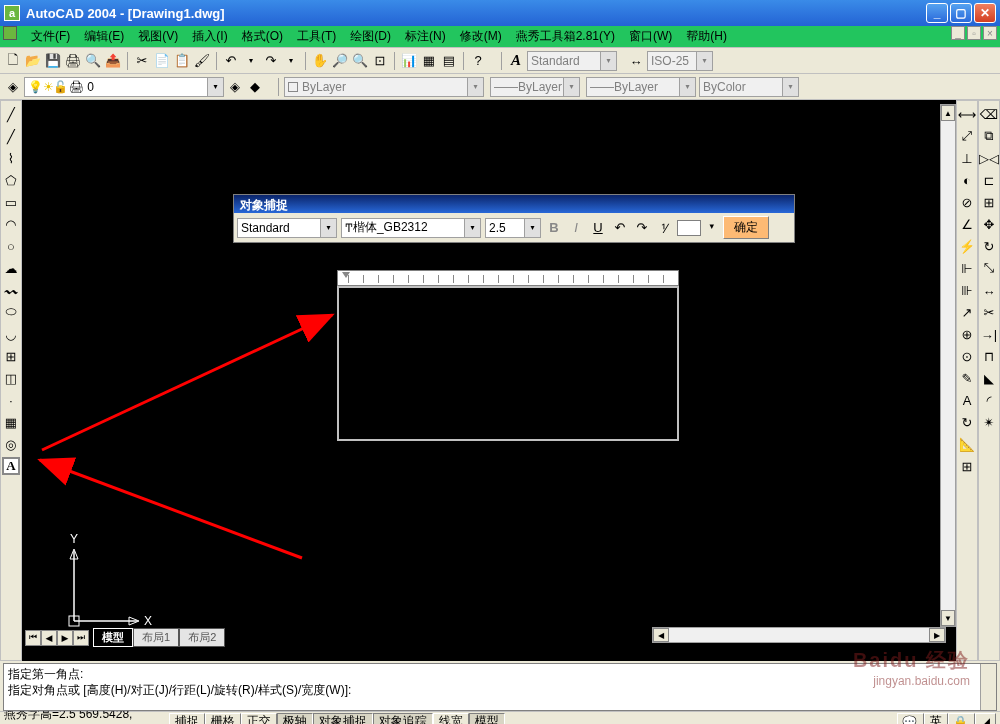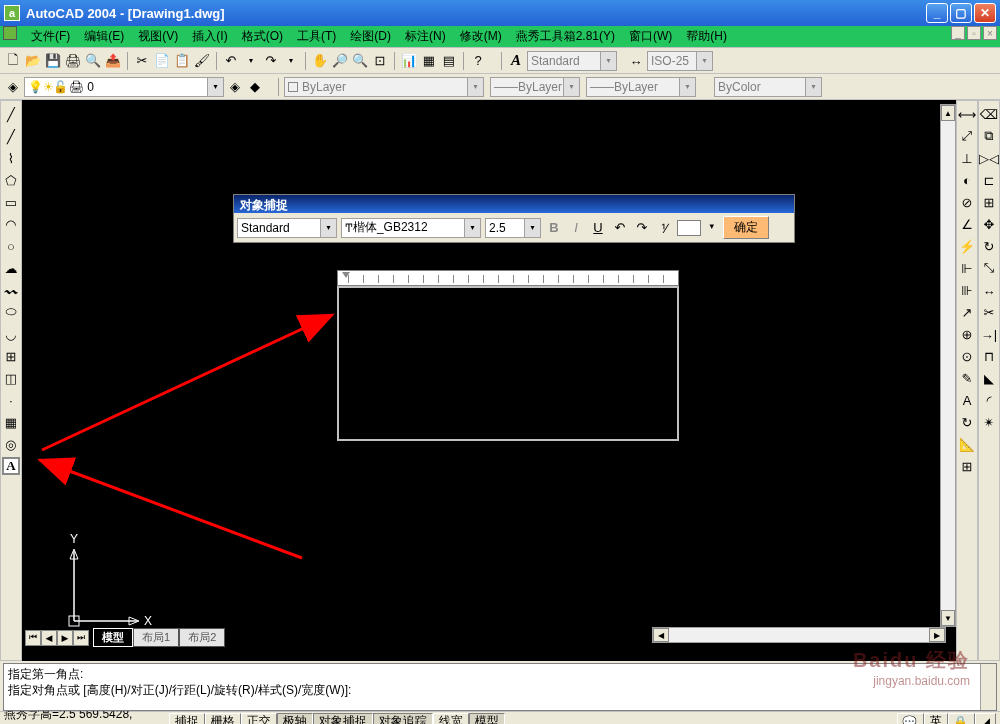--- a/index.html
+++ b/index.html
@@ -151,21 +151,21 @@
   <div class="combo dis" style="width:90px;margin-left:4px">
       <span>—— </span>
       <span>ByLayer</span>
       <div class="arrow">▾</div>
     </div>
   <div class="combo dis" style="width:110px;margin-left:4px">
       <span>—— </span>
       <span>ByLayer</span>
       <div class="arrow">▾</div>
     </div>
-  <div class="combo dis" style="width:108px;margin-left:16px">
+  <div class="combo dis" style="width:100px;margin-left:1px">
       <span>ByColor</span>
       <div class="arrow">▾</div>
     </div>
 </div>
 
 <div class="main">
 
   <div class="left-toolbar">
     <div class="vtb-btn">╱</div>
     <div class="vtb-btn">╱</div>

